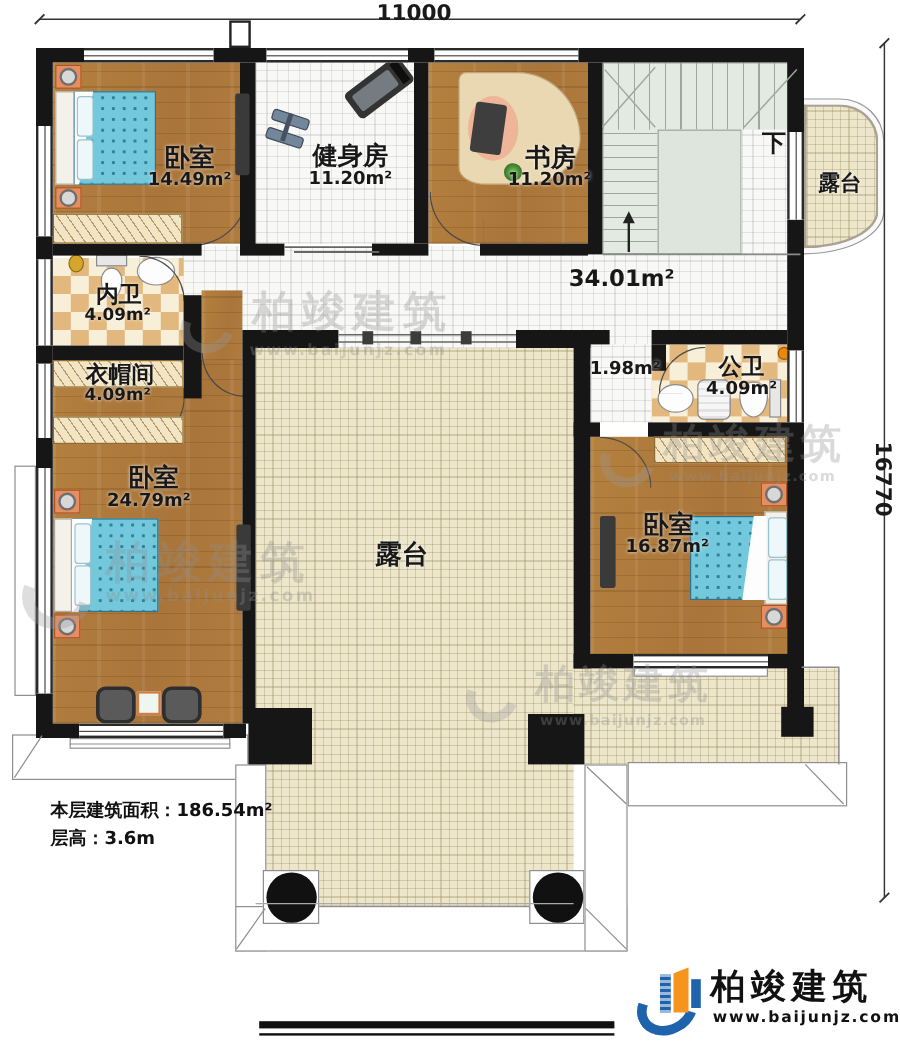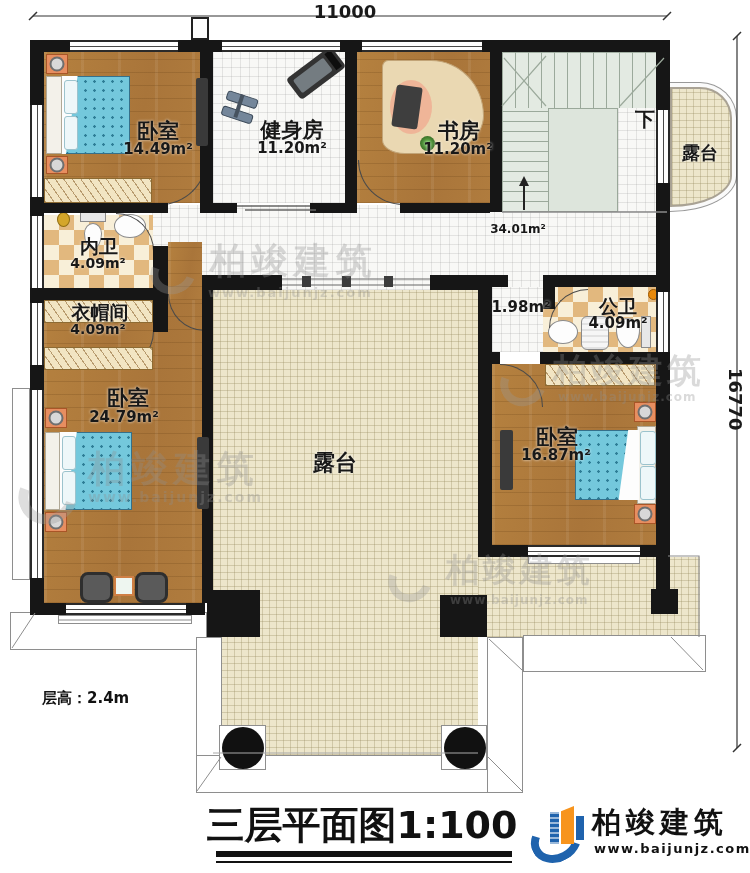--- a/index.html
+++ b/index.html
@@ -253,40 +253,40 @@
   <div class="wm" style="left:450px;top:594px;font-size:12px;letter-spacing:1px;">www.baijunjz.com</div>
 
   <div class="lbl" style="left:158px;top:121px;font-size:21px;">卧室</div>
   <div class="lbl" style="left:158px;top:142px;font-size:15px;">14.49m²</div>
   <div class="lbl" style="left:292px;top:120px;font-size:21px;">健身房</div>
   <div class="lbl" style="left:292px;top:141px;font-size:15px;">11.20m²</div>
   <div class="lbl" style="left:459px;top:121px;font-size:21px;">书房</div>
   <div class="lbl" style="left:458px;top:142px;font-size:15px;">11.20m²</div>
   <div class="lbl" style="left:645px;top:109px;font-size:20px;">下</div>
   <div class="lbl" style="left:700px;top:144px;font-size:18px;">露台</div>
-  <div class="lbl" style="left:518px;top:223px;font-size:12px;">34.01m²</div>
+  <div class="lbl" style="left:518px;top:223px;font-size:19px;">34.01m²</div>
   <div class="lbl" style="left:99px;top:237px;font-size:19px;">内卫</div>
   <div class="lbl" style="left:98px;top:256px;font-size:14px;">4.09m²</div>
   <div class="lbl" style="left:100px;top:303px;font-size:19px;">衣帽间</div>
   <div class="lbl" style="left:98px;top:322px;font-size:14px;">4.09m²</div>
   <div class="lbl" style="left:128px;top:388px;font-size:21px;">卧室</div>
   <div class="lbl" style="left:124px;top:410px;font-size:15px;">24.79m²</div>
   <div class="lbl" style="left:521px;top:300px;font-size:15px;">1.98m²</div>
   <div class="lbl" style="left:618px;top:297px;font-size:19px;">公卫</div>
   <div class="lbl" style="left:618px;top:316px;font-size:15px;">4.09m²</div>
   <div class="lbl" style="left:557px;top:427px;font-size:21px;">卧室</div>
   <div class="lbl" style="left:556px;top:448px;font-size:15px;">16.87m²</div>
   <div class="lbl" style="left:335px;top:452px;font-size:22px;">露台</div>
 
   <div class="dim" style="left:345px;top:3px;font-size:18px;transform:translateX(-50%);">11000</div>
   <div class="dim" style="left:744px;top:368px;font-size:18px;transform:rotate(90deg);transform-origin:0 0;">16770</div>
 
-  <div class="note" style="left:42px;top:691px;font-size:15px;">层高：2.4m</div>
-
-  <div class="note" style="left:362px;top:806px;font-size:38px;font-weight:700;transform:translateX(-50%);">三层平面图1:100</div>
+  <div class="note" style="left:42px;top:668px;font-size:15px;">本层建筑面积：186.54m²</div>
+  <div class="note" style="left:42px;top:691px;font-size:15px;">层高：3.6m</div>
+
   <div class="titleline" style="left:216px;top:851px;width:296px;height:6px;"></div>
   <div class="titleline" style="left:216px;top:861px;width:296px;height:2px;"></div>
 
   <div class="abs" style="left:530px;top:800px;width:210px;height:62px;z-index:55;">
     <div class="abs" style="left:0;top:6px;width:56px;height:52px;">
       <div class="abs" style="left:0;top:12px;width:36px;height:28px;border:8px solid transparent;border-left-color:#1f63ad;border-bottom-color:#1f63ad;border-radius:50%;transform:rotate(-28deg);"></div>
       <div class="abs" style="left:20px;top:6px;width:9px;height:32px;background:repeating-linear-gradient(0deg,rgba(255,255,255,0.55) 0 2px,transparent 2px 5px),#1f63ad;"></div>
       <div class="abs" style="left:31px;top:0;width:13px;height:38px;background:#f7941d;clip-path:polygon(0 14%,100% 0,100% 100%,0 100%);"></div>
       <div class="abs" style="left:46px;top:10px;width:8px;height:24px;background:#1f63ad;"></div>
     </div>

